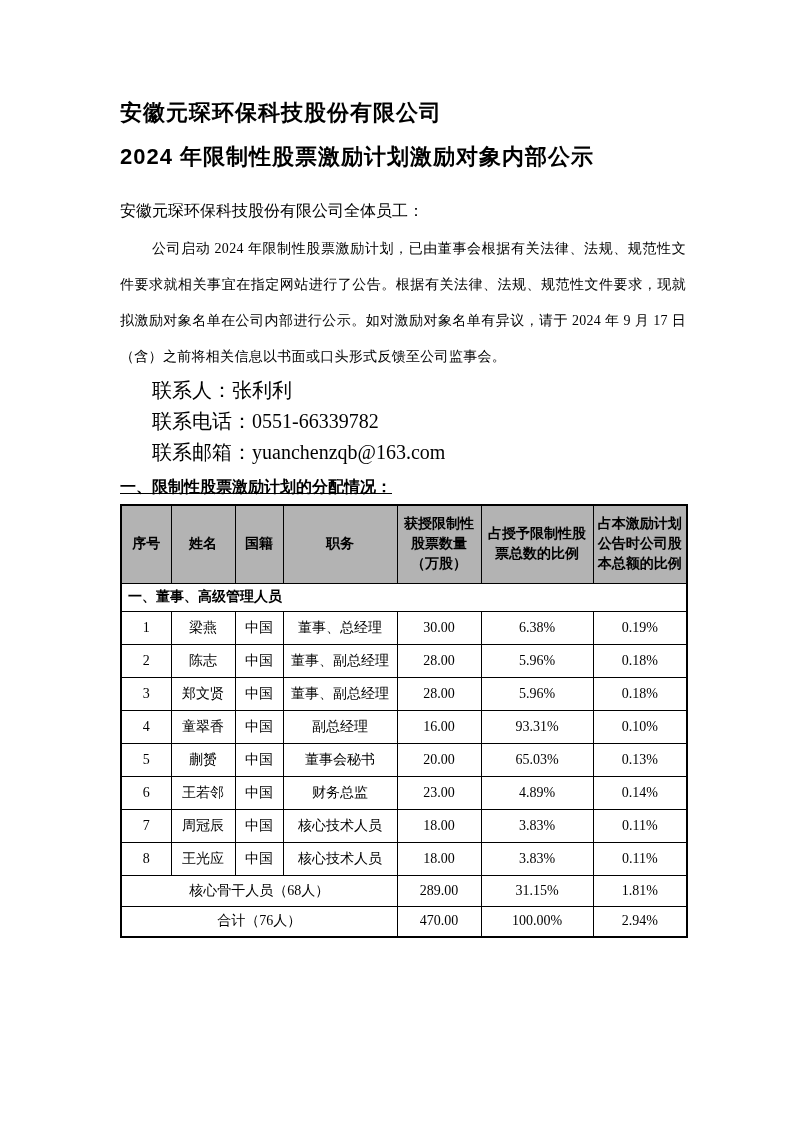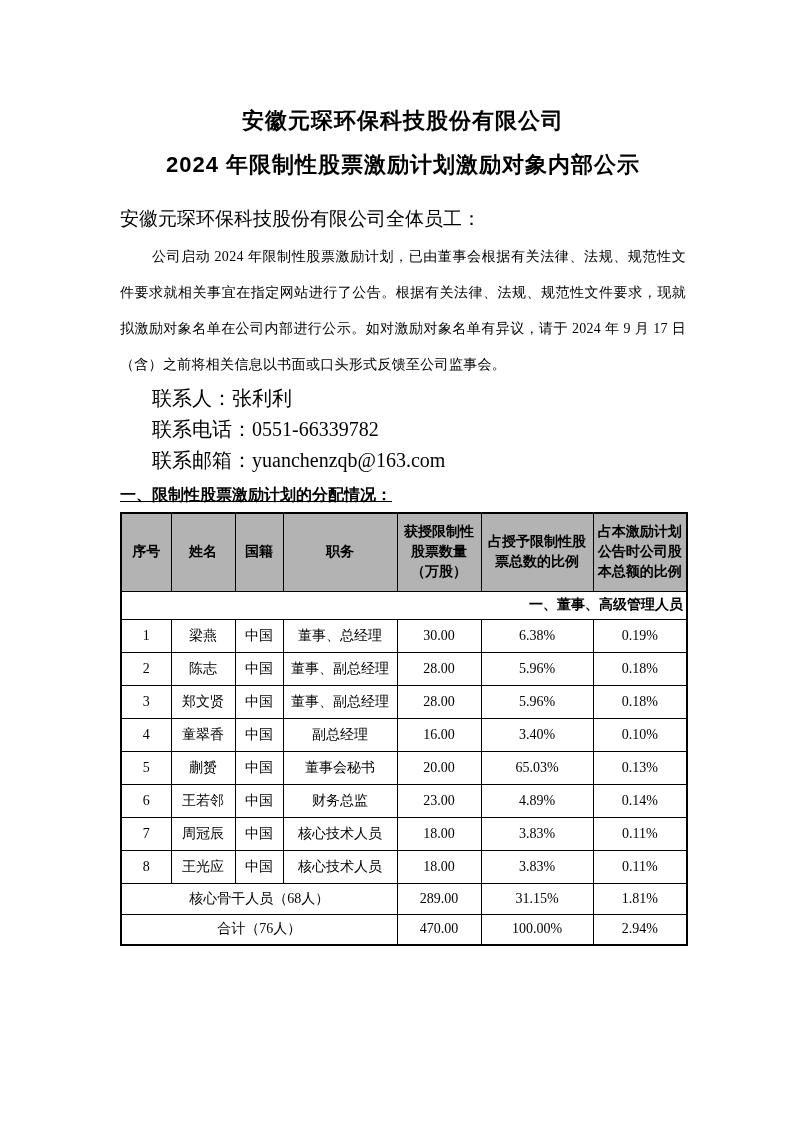--- a/index.html
+++ b/index.html
@@ -13,33 +13,33 @@
   }
   .page {
     position:relative;
     width:800px; height:1132px;
     background:var(--page-bg);
     overflow:hidden;
   }
   .content { padding:100px 114px 0 120px; }
 
   .title {
-    margin:8px;
+    margin:0;
     font-family:"Liberation Sans","DejaVu Sans",sans-serif;
     font-weight:bold;
     font-size:22px;
     line-height:26px;
-    text-align:center;
+    text-align:left;
     letter-spacing:1px;
   }
   .subtitle { margin-top:18px; }
 
   .salutation {
     margin:30px 0 8px 0;
-    font-size:19px;
+    font-size:16px;
     line-height:22px;
   }
   .body-para {
     margin:9px 0 0 0;
     font-size:14px;
     line-height:36px;
     text-indent:32px;
     text-align:justify;
     letter-spacing:0.3px;
   }
@@ -75,21 +75,21 @@
   table.alloc th {
     background:var(--header-bg);
     font-weight:bold;
     line-height:20px;
     height:78px;
     padding:4px 2px;
   }
   tr.data-row td { height:33px; }
   tr.section-row td {
     height:28px;
-    text-align:right;
+    text-align:left;
     font-weight:bold;
     padding-left:6px;
   }
   tr.summary-row td { height:31px; }
 </style>
 </head>
 <body>
 
 <div class="page">
   <div class="content">
@@ -157,21 +157,21 @@
         <td>28.00</td>
         <td>5.96%</td>
         <td>0.18%</td>
       </tr>
       <tr class="data-row">
         <td>4</td>
         <td>童翠香</td>
         <td>中国</td>
         <td>副总经理</td>
         <td>16.00</td>
-        <td>3.40%</td>
+        <td>93.31%</td>
         <td>0.10%</td>
       </tr>
       <tr class="data-row">
         <td>5</td>
         <td>蒯赟</td>
         <td>中国</td>
         <td>董事会秘书</td>
         <td>20.00</td>
         <td>65.03%</td>
         <td>0.13%</td>

